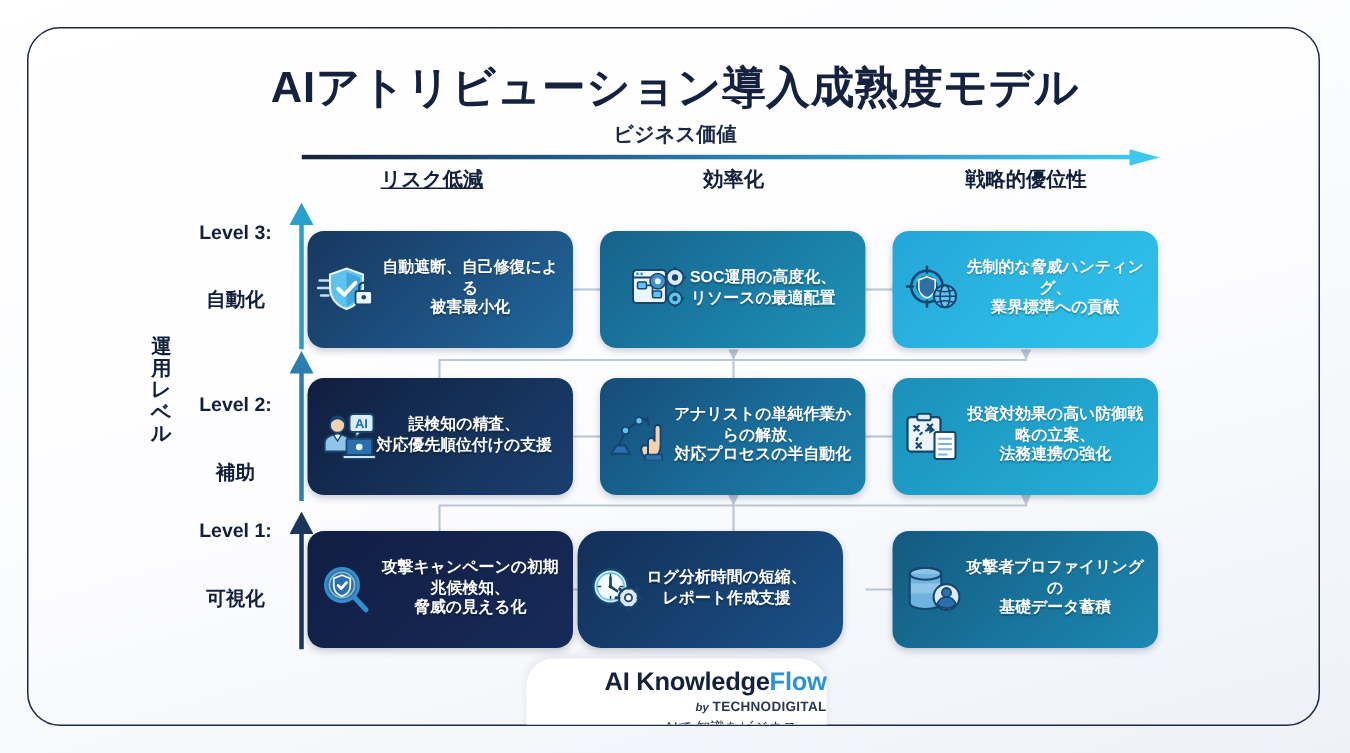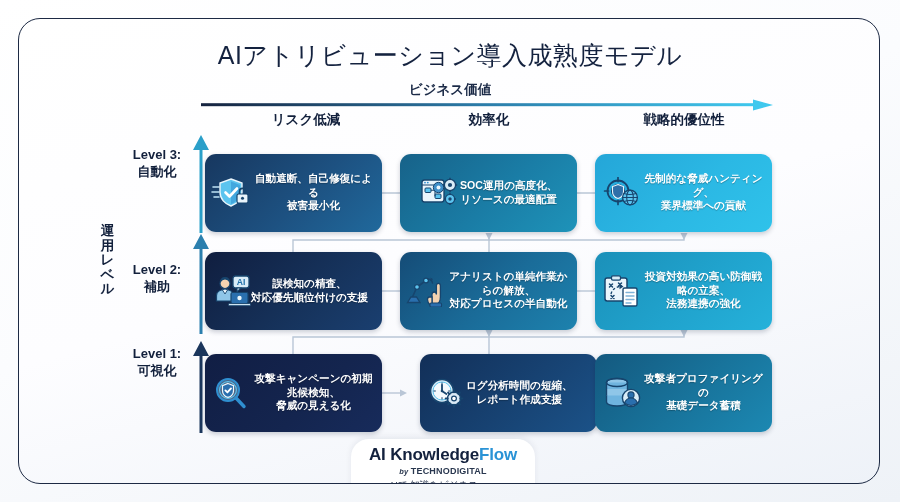--- a/index.html
+++ b/index.html
@@ -30,22 +30,22 @@
     background: linear-gradient(165deg, #ffffff 0%, #fdfdff 50%, #eef2f8 100%);
     overflow: hidden;
   }
 
   
   #title {
     position: absolute;
     left: 0; top: 20px;
     width: 862px;
     text-align: center;
-    font-size: 25px;
-    font-weight: normal;
+    font-size: 29px;
+    font-weight: bold;
     color: #14223f;
     letter-spacing: 0.5px;
   }
   #subtitle {
     position: absolute;
     left: 0; top: 62px;
     width: 862px;
     text-align: center;
     font-size: 13.5px;
     font-weight: bold;
@@ -62,21 +62,21 @@
   
   .col-header {
     position: absolute;
     top: 92px;
     width: 186px;
     text-align: center;
     font-size: 13.5px;
     font-weight: bold;
     color: #12203c;
   }
-  #col-h-0 { left: 194px; }
+  #col-h-0 { left: 176px; text-decoration: underline; }
   #col-h-1 { left: 377px; }
   #col-h-2 { left: 572px; }
 
   
   #axis-label {
     position: absolute;
     left: 78px; top: 205px;
     width: 22px;
     font-size: 13.5px;
     font-weight: bold;
@@ -90,21 +90,21 @@
   
   .level-label {
     position: absolute;
     width: 92px;
     text-align: center;
     font-size: 13px;
     font-weight: bold;
     color: #12203c;
     line-height: 1.28;
   }
-  .level-label .lv-jp { display: block; }
+  .level-label .lv-jp { display: block; margin-top: 28px; }
   #lvl-0 { left: 92px; top: 327px; }
   #lvl-1 { left: 92px; top: 243px; }
   #lvl-2 { left: 92px; top: 128px; }
 
   
   .lvl-arrow {
     position: absolute;
     left: 174px;
     width: 16px;
   }
@@ -158,34 +158,34 @@
   #card-2-1 { left: 381px; top: 135px; background: linear-gradient(135deg, #176289 0%, #1a7da6 55%, #1e93b9 100%); padding-left: 20px; }
   #card-2-2 { left: 576px; top: 135px; background: linear-gradient(135deg, #24a6d8 0%, #2bb8e4 55%, #2fc2ea 100%); }
 
   
   #card-1-0 { left: 186px; top: 233px; background: linear-gradient(135deg, #101e3f 0%, #16335c 60%, #1a3f70 100%); }
   #card-1-1 { left: 381px; top: 233px; background: linear-gradient(135deg, #154c77 0%, #1a6c99 55%, #1d82ae 100%); }
   #card-1-2 { left: 576px; top: 233px; background: linear-gradient(135deg, #1b90b9 0%, #20a3cd 55%, #25b1da 100%); }
 
   
   #card-0-0 { left: 186px; top: 335px; background: linear-gradient(135deg, #111e44 0%, #14254f 60%, #172b5b 100%); }
-  #card-0-1 { left: 401px; top: 335px; background: linear-gradient(135deg, #122f58 0%, #174272 55%, #1b5288 100%); }
+  #card-0-1 { left: 366px; top: 335px; background: linear-gradient(135deg, #122f58 0%, #174272 55%, #1b5288 100%); border-radius: 16px; }
   #card-0-2 { left: 576px; top: 335px; background: linear-gradient(135deg, #14597f 0%, #18749c 55%, #1c88b2 100%); }
 
   
   #footer-badge {
     position: absolute;
     left: 332px;
     top: 420px;
-    width: 184px;
+    width: 200px;
     height: 64px;
     background: #ffffff;
     border-radius: 18px 18px 0 0;
     box-shadow: 0 -2px 6px rgba(20,34,63,0.07);
-    text-align: center;
+    text-align: right;
     padding-top: 6px;
     box-sizing: border-box;
   }
   #brand {
     font-size: 17px;
     font-weight: bold;
     color: #13213d;
     letter-spacing: -0.2px;
   }
   #brand .accent { color: #2a93d6; }

